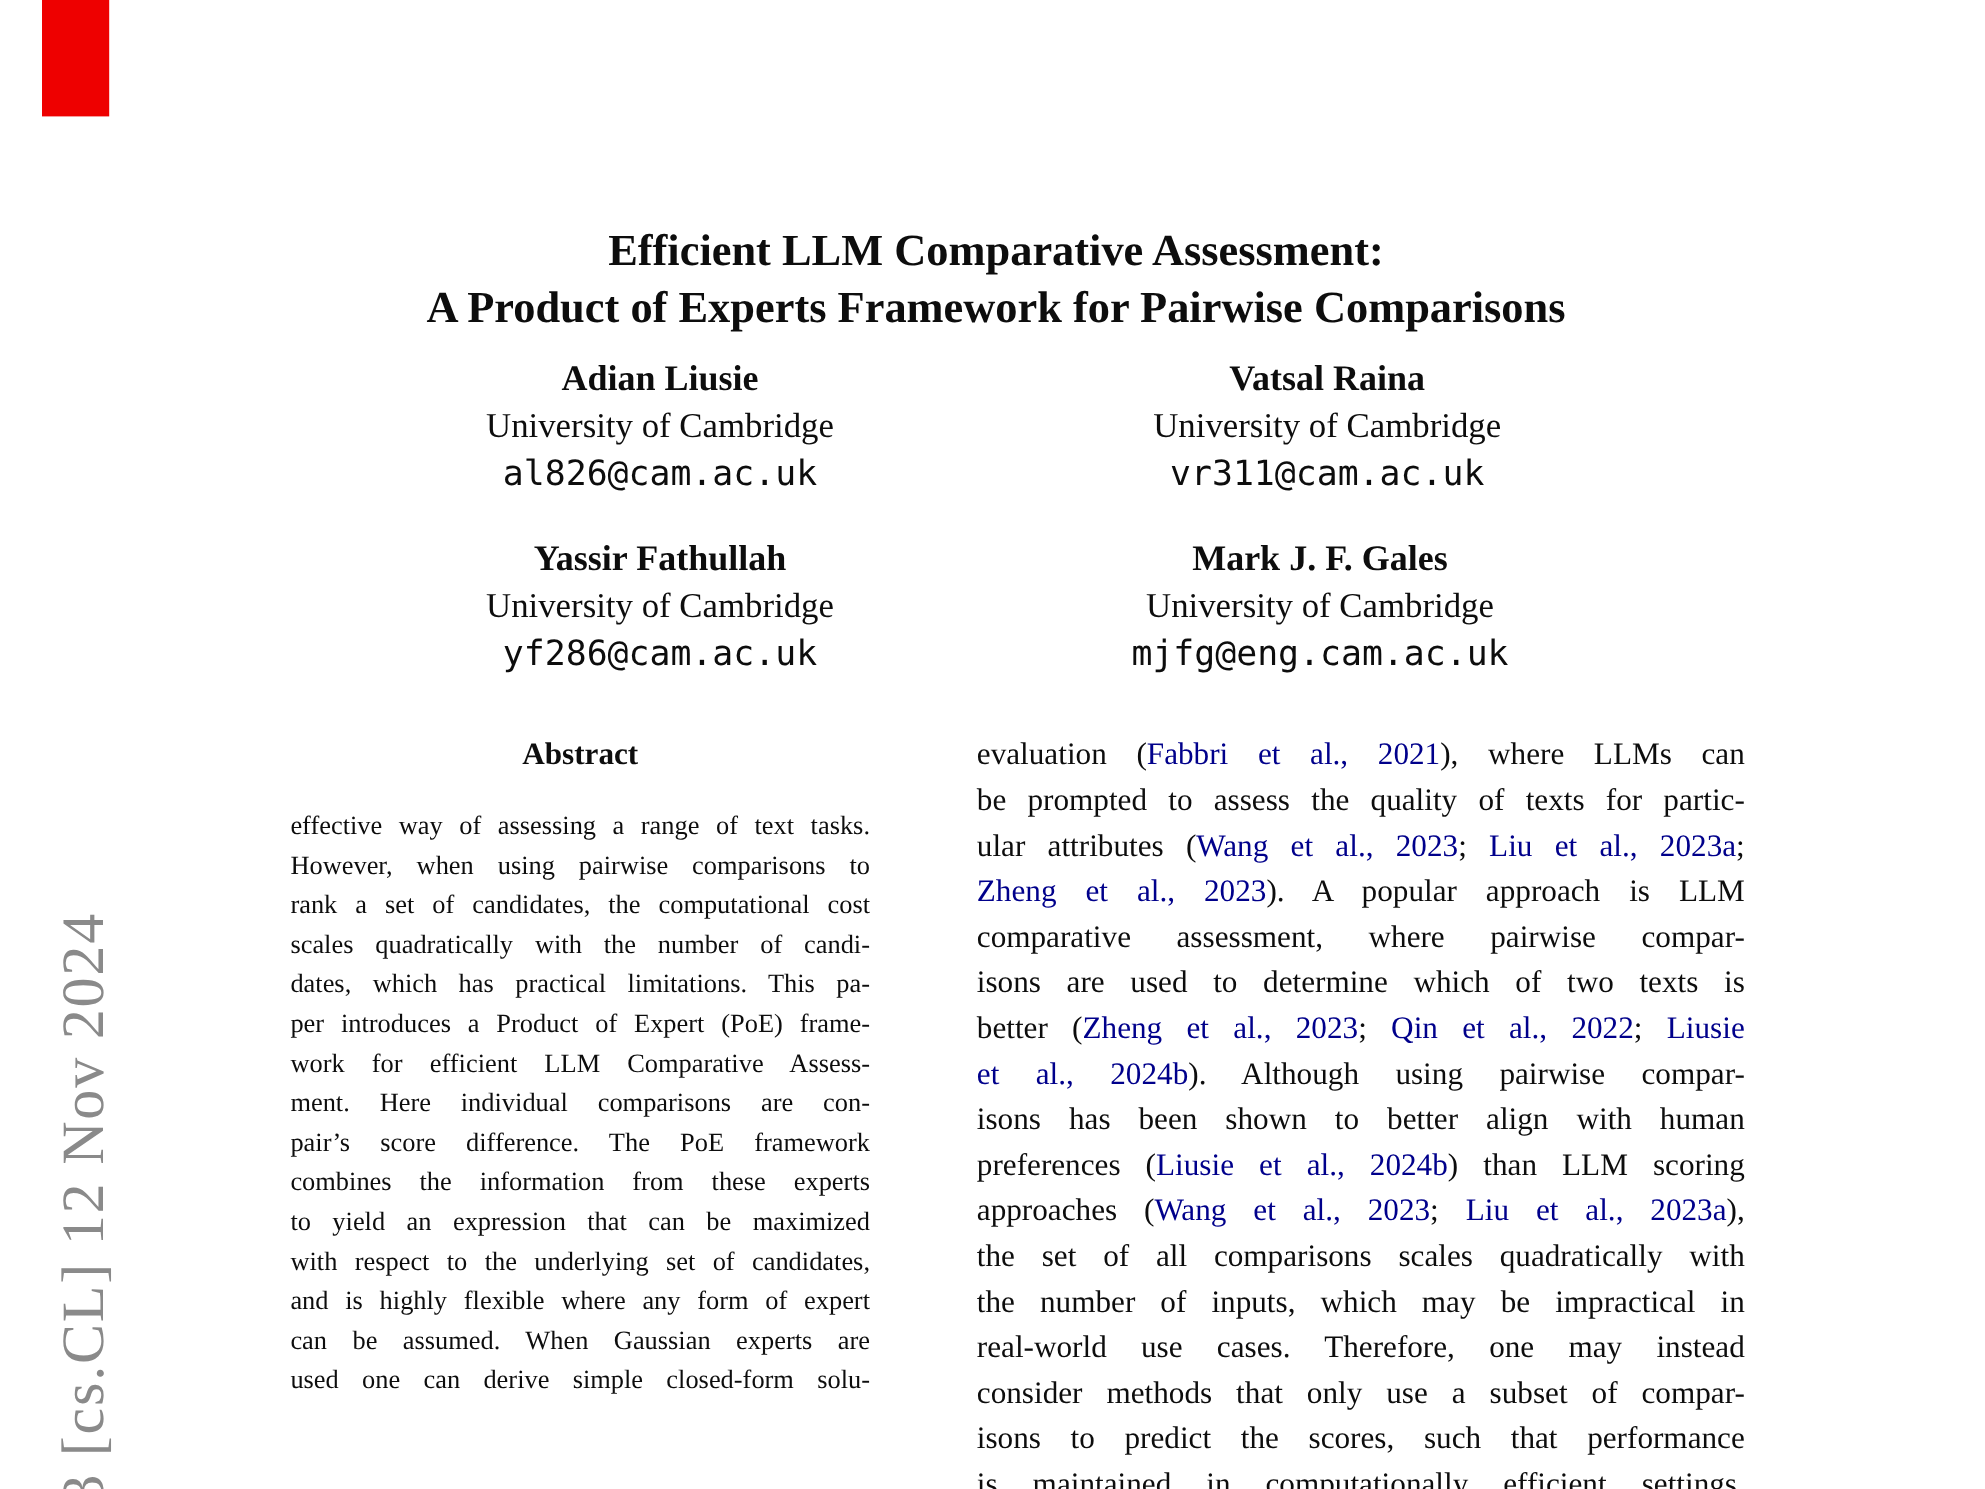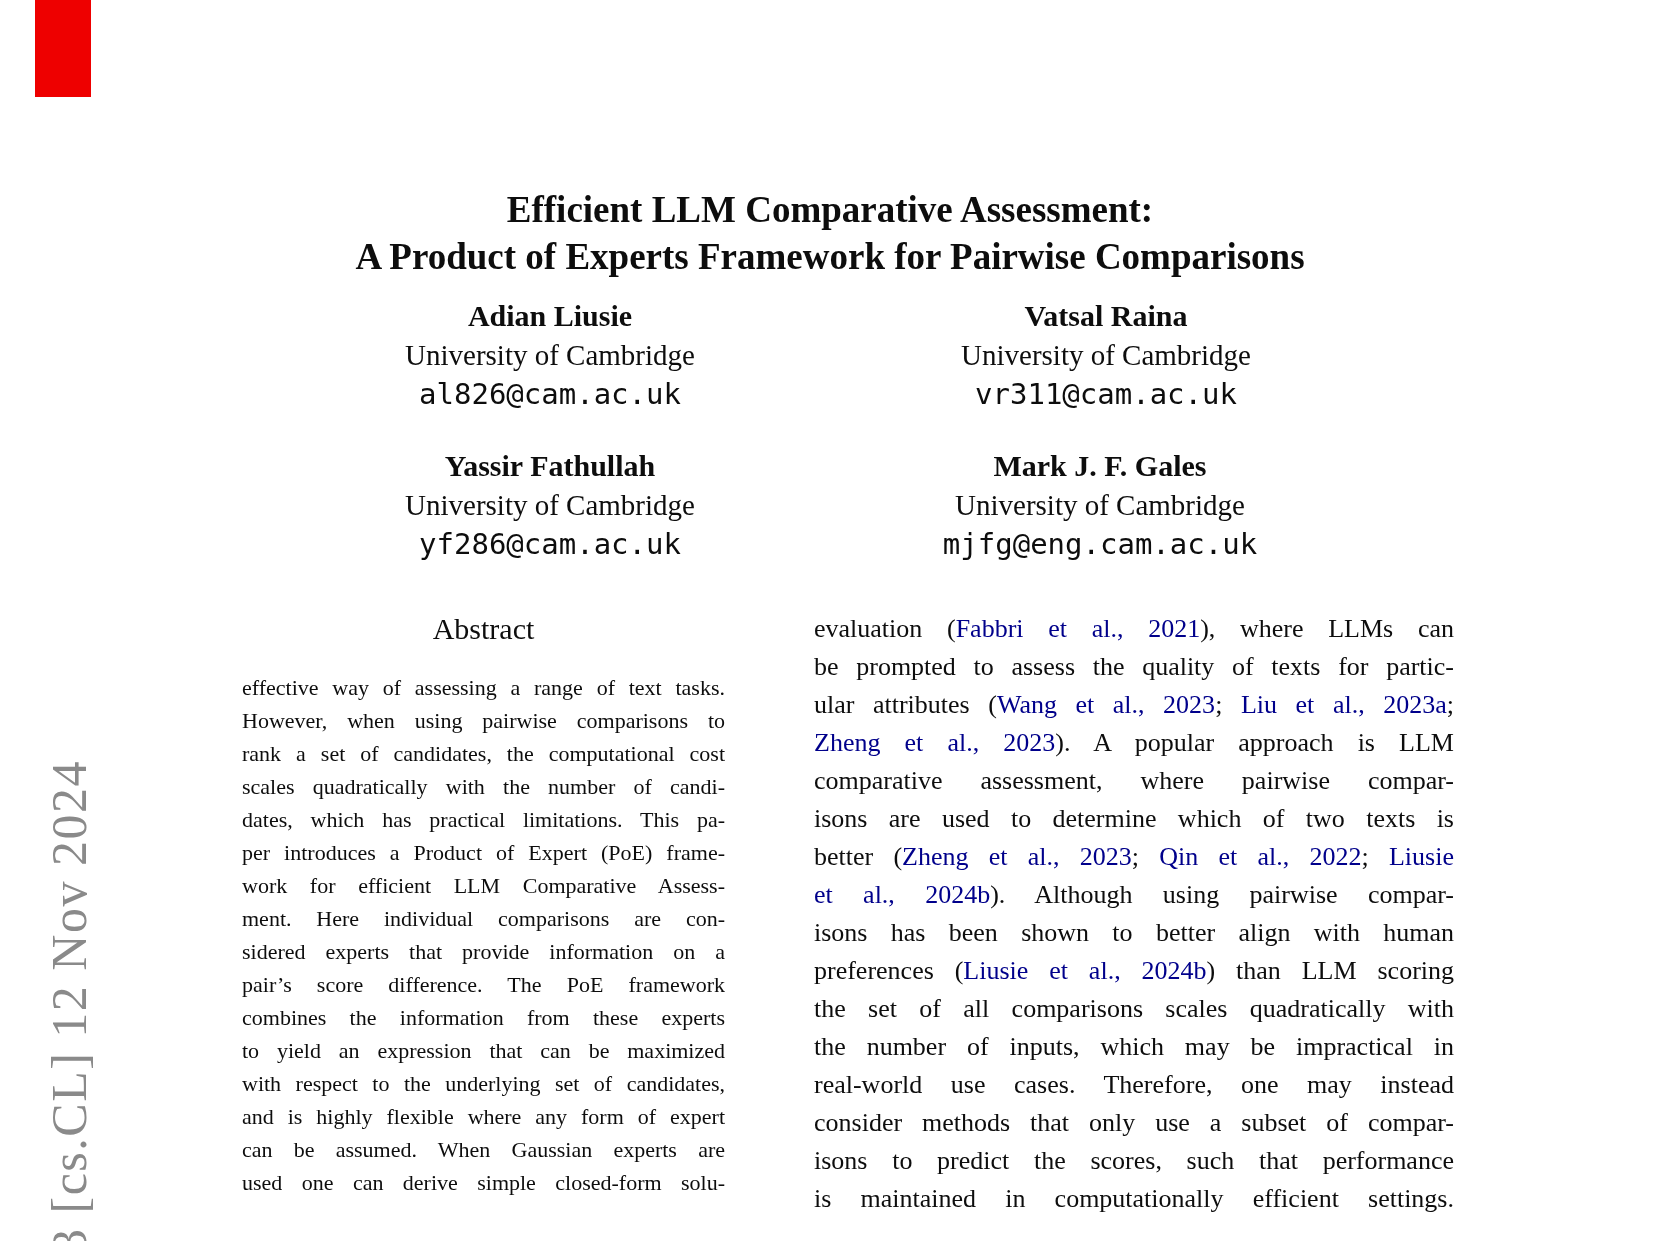--- a/index.html
+++ b/index.html
@@ -16,21 +16,21 @@
     font-weight:bold;font-size:37px;line-height:47px;}
   .author{position:absolute;width:460px;text-align:center;}
   .author.a0{left:320px;top:296px;}
   .author.a1{left:876px;top:296px;}
   .author.a2{left:320px;top:446px;}
   .author.a3{left:870px;top:446px;}
   .author-name{font-size:30px;font-weight:bold;line-height:40px;}
   .author-affil{font-size:29px;line-height:38px;}
   .author-email{font-family:"DejaVu Sans Mono",monospace;font-size:29px;line-height:40px;}
   .abs-head{position:absolute;left:242px;top:612px;width:483px;text-align:center;
-    font-size:30px;font-weight:normal;line-height:34px;}
+    font-size:26px;font-weight:bold;line-height:34px;}
   .abs-body{position:absolute;left:242px;top:671px;width:483px;font-size:22px;line-height:33px;}
   .intro-body{position:absolute;left:814px;top:610px;width:640px;font-size:26px;line-height:38px;}
   .jline{text-align:justify;text-align-last:justify;}
   .cite{color:var(--cite,#00008b);}
 </style>
 </head>
 <body>
 
 <div class="page">
 
@@ -67,41 +67,41 @@
   <div class="abs-head">Abstract</div>
   <div class="abs-body">
       <div class="jline">effective way of assessing a range of text tasks.</div>
       <div class="jline">However, when using pairwise comparisons to</div>
       <div class="jline">rank a set of candidates, the computational cost</div>
       <div class="jline">scales quadratically with the number of candi-</div>
       <div class="jline">dates, which has practical limitations. This pa-</div>
       <div class="jline">per introduces a Product of Expert (PoE) frame-</div>
       <div class="jline">work for efficient LLM Comparative Assess-</div>
       <div class="jline">ment. Here individual comparisons are con-</div>
-      <div class="jline">sidered experts that provide information on a</div>
       <div class="jline">pair’s score difference. The PoE framework</div>
       <div class="jline">combines the information from these experts</div>
       <div class="jline">to yield an expression that can be maximized</div>
       <div class="jline">with respect to the underlying set of candidates,</div>
       <div class="jline">and is highly flexible where any form of expert</div>
       <div class="jline">can be assumed. When Gaussian experts are</div>
       <div class="jline">used one can derive simple closed-form solu-</div>
     </div>
 
   <div class="intro-body">
       <div class="jline"><span>evaluation (</span><span class="cite">Fabbri et al., 2021</span><span>), where LLMs can</span></div>
       <div class="jline"><span>be prompted to assess the quality of texts for partic-</span></div>
       <div class="jline"><span>ular attributes (</span><span class="cite">Wang et al., 2023</span><span>; </span><span class="cite">Liu et al., 2023a</span><span>;</span></div>
       <div class="jline"><span class="cite">Zheng et al., 2023</span><span>). A popular approach is LLM</span></div>
       <div class="jline"><span>comparative assessment, where pairwise compar-</span></div>
       <div class="jline"><span>isons are used to determine which of two texts is</span></div>
       <div class="jline"><span>better (</span><span class="cite">Zheng et al., 2023</span><span>; </span><span class="cite">Qin et al., 2022</span><span>; </span><span class="cite">Liusie</span></div>
       <div class="jline"><span class="cite">et al., 2024b</span><span>). Although using pairwise compar-</span></div>
       <div class="jline"><span>isons has been shown to better align with human</span></div>
       <div class="jline"><span>preferences (</span><span class="cite">Liusie et al., 2024b</span><span>) than LLM scoring</span></div>
+      <div class="jline"><span>approaches (</span><span class="cite">Wang et al., 2023</span><span>; </span><span class="cite">Liu et al., 2023a</span><span>),</span></div>
       <div class="jline"><span>the set of all comparisons scales quadratically with</span></div>
       <div class="jline"><span>the number of inputs, which may be impractical in</span></div>
       <div class="jline"><span>real-world use cases. Therefore, one may instead</span></div>
       <div class="jline"><span>consider methods that only use a subset of compar-</span></div>
       <div class="jline"><span>isons to predict the scores, such that performance</span></div>
       <div class="jline"><span>is maintained in computationally efficient settings.</span></div>
     </div>
 
 </div>
 

